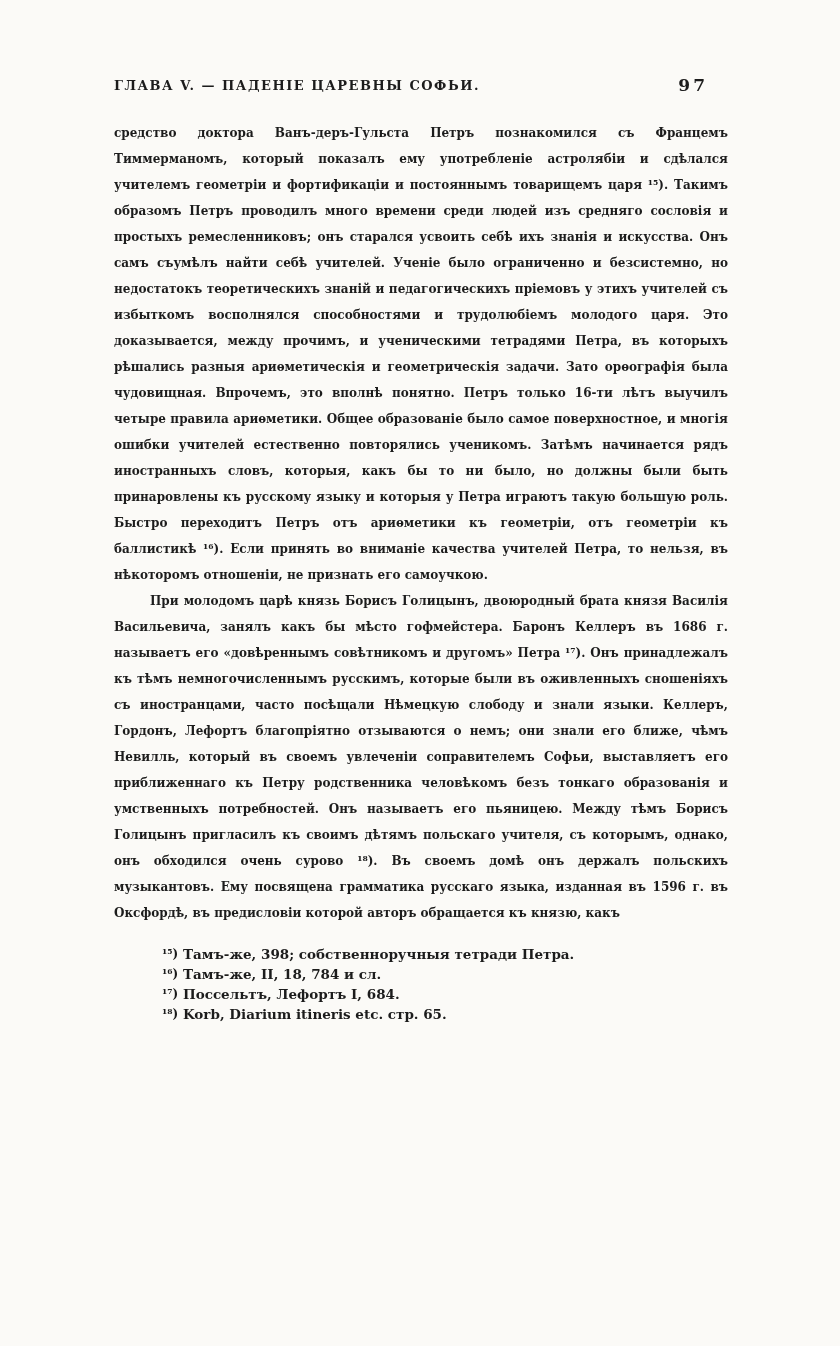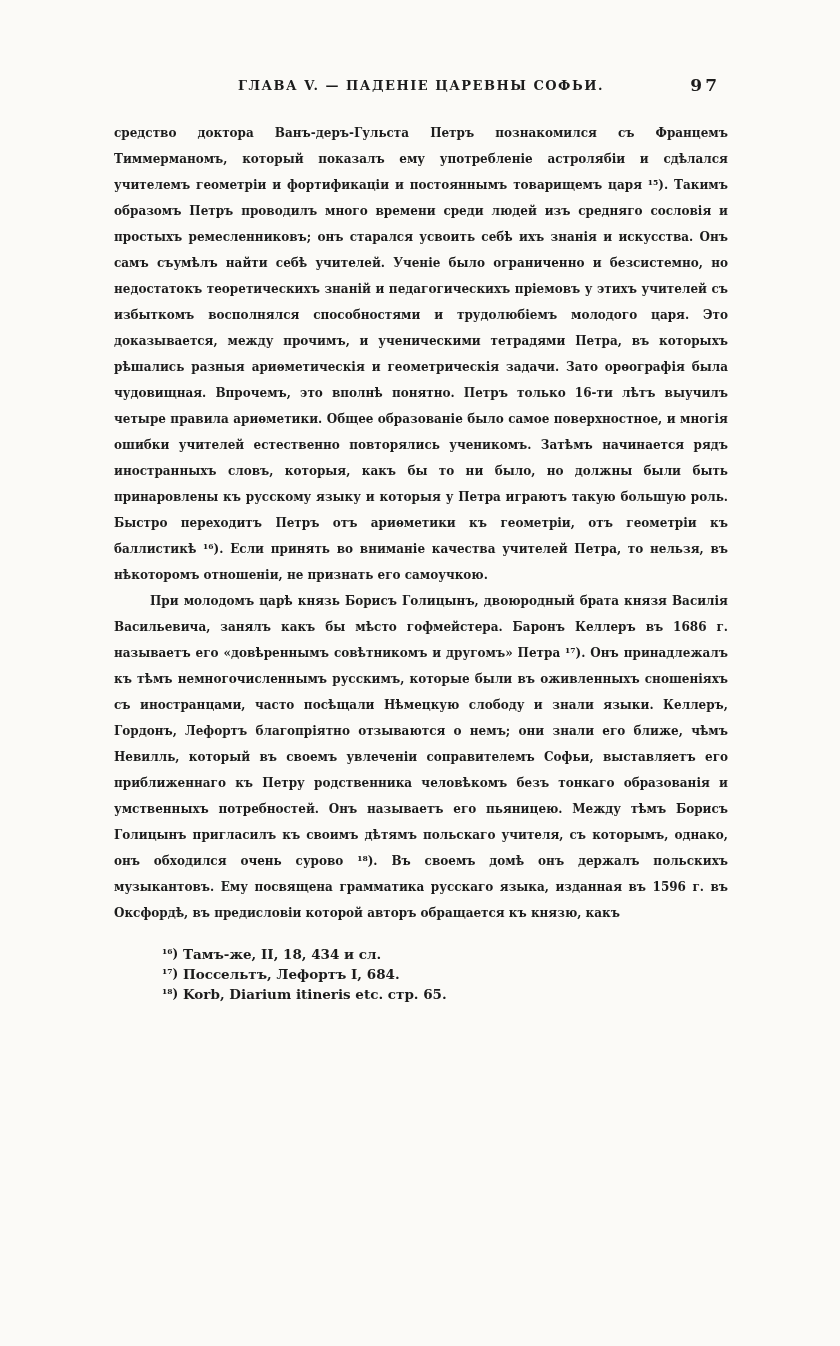--- a/index.html
+++ b/index.html
@@ -24,29 +24,29 @@
   }
   .page-header {
     position: relative;
     height: 20px;
     margin-bottom: 22px;
   }
   .running-title {
     position: absolute;
     left: 0;
     right: 0;
-    text-align: center;
+    text-align: left;
     font-size: 13px;
     font-weight: bold;
     letter-spacing: 1.5px;
     white-space: nowrap;
   }
   .page-number {
     position: absolute;
-    right: 8px;
+    right: 20px;
     top: -3px;
     font-size: 17px;
     font-weight: bold;
     letter-spacing: 3px;
   }
   .body-text {
     font-size: 12px;
     font-weight: bold;
     line-height: 26px;
     text-align: justify;
@@ -81,18 +81,19 @@
     <span class="running-title">ГЛАВА V. — ПАДЕНІЕ ЦАРЕВНЫ СОФЬИ.</span>
     <span class="page-number">97</span>
   </div>
 
   <div class="body-text">
       <p class="">средство доктора Ванъ-деръ-Гульста Петръ познакомился съ Францемъ Тиммерманомъ, который показалъ ему употребленіе астролябіи и сдѣлался учителемъ геометріи и фортификаціи и постояннымъ товарищемъ царя ¹⁵). Такимъ образомъ Петръ проводилъ много времени среди людей изъ средняго сословія и простыхъ ремесленниковъ; онъ старался усвоить себѣ ихъ знанія и искусства. Онъ самъ съумѣлъ найти себѣ учителей. Ученіе было ограниченно и безсистемно, но недостатокъ теоретическихъ знаній и педагогическихъ пріемовъ у этихъ учителей съ избыткомъ восполнялся способностями и трудолюбіемъ молодого царя. Это доказывается, между прочимъ, и ученическими тетрадями Петра, въ которыхъ рѣшались разныя ариѳметическія и геометрическія задачи. Зато орѳографія была чудовищная. Впрочемъ, это вполнѣ понятно. Петръ только 16-ти лѣтъ выучилъ четыре правила ариѳметики. Общее образованіе было самое поверхностное, и многія ошибки учителей естественно повторялись ученикомъ. Затѣмъ начинается рядъ иностранныхъ словъ, которыя, какъ бы то ни было, но должны были быть принаровлены къ русскому языку и которыя у Петра играютъ такую большую роль. Быстро переходитъ Петръ отъ ариѳметики къ геометріи, отъ геометріи къ баллистикѣ ¹⁶). Если принять во вниманіе качества учителей Петра, то нельзя, въ нѣкоторомъ отношеніи, не признать его самоучкою.</p>
       <p class="indent">При молодомъ царѣ князь Борисъ Голицынъ, двоюродный брата князя Василія Васильевича, занялъ какъ бы мѣсто гофмейстера. Баронъ Келлеръ въ 1686 г. называетъ его «довѣреннымъ совѣтникомъ и другомъ» Петра ¹⁷). Онъ принадлежалъ къ тѣмъ немногочисленнымъ русскимъ, которые были въ оживленныхъ сношеніяхъ съ иностранцами, часто посѣщали Нѣмецкую слободу и знали языки. Келлеръ, Гордонъ, Лефортъ благопріятно отзываются о немъ; они знали его ближе, чѣмъ Невилль, который въ своемъ увлеченіи соправителемъ Софьи, выставляетъ его приближеннаго къ Петру родственника человѣкомъ безъ тонкаго образованія и умственныхъ потребностей. Онъ называетъ его пьяницею. Между тѣмъ Борисъ Голицынъ пригласилъ къ своимъ дѣтямъ польскаго учителя, съ которымъ, однако, онъ обходился очень сурово ¹⁸). Въ своемъ домѣ онъ держалъ польскихъ музыкантовъ. Ему посвящена грамматика русскаго языка, изданная въ 1596 г. въ Оксфордѣ, въ предисловіи которой авторъ обращается къ князю, какъ</p>
     </div>
 
   <div class="footnotes">
-      <div class="footnote"><span class="fn-marker">¹⁶)</span><span> </span><span>Тамъ-же, II, 18, 434 и сл.</span></div>
+      <div class="footnote"><span class="fn-marker">¹⁵)</span><span> </span><span>Тамъ-же, 398; собственноручныя тетради Петра.</span></div>
+      <div class="footnote"><span class="fn-marker">¹⁶)</span><span> </span><span>Тамъ-же, II, 18, 784 и сл.</span></div>
       <div class="footnote"><span class="fn-marker">¹⁷)</span><span> </span><span>Поссельтъ, Лефортъ I, 684.</span></div>
       <div class="footnote"><span class="fn-marker">¹⁸)</span><span> </span><span>Korb, Diarium itineris etc. стр. 65.</span></div>
     </div>
 
 </div>
 
 </body></html>

